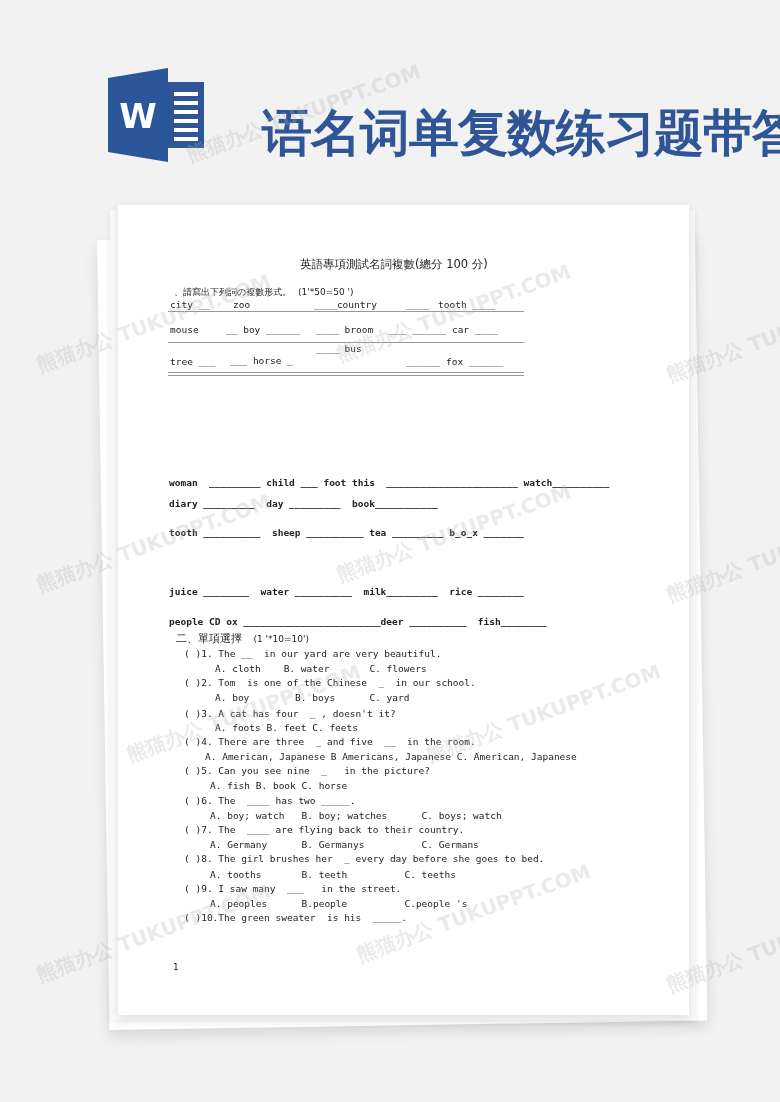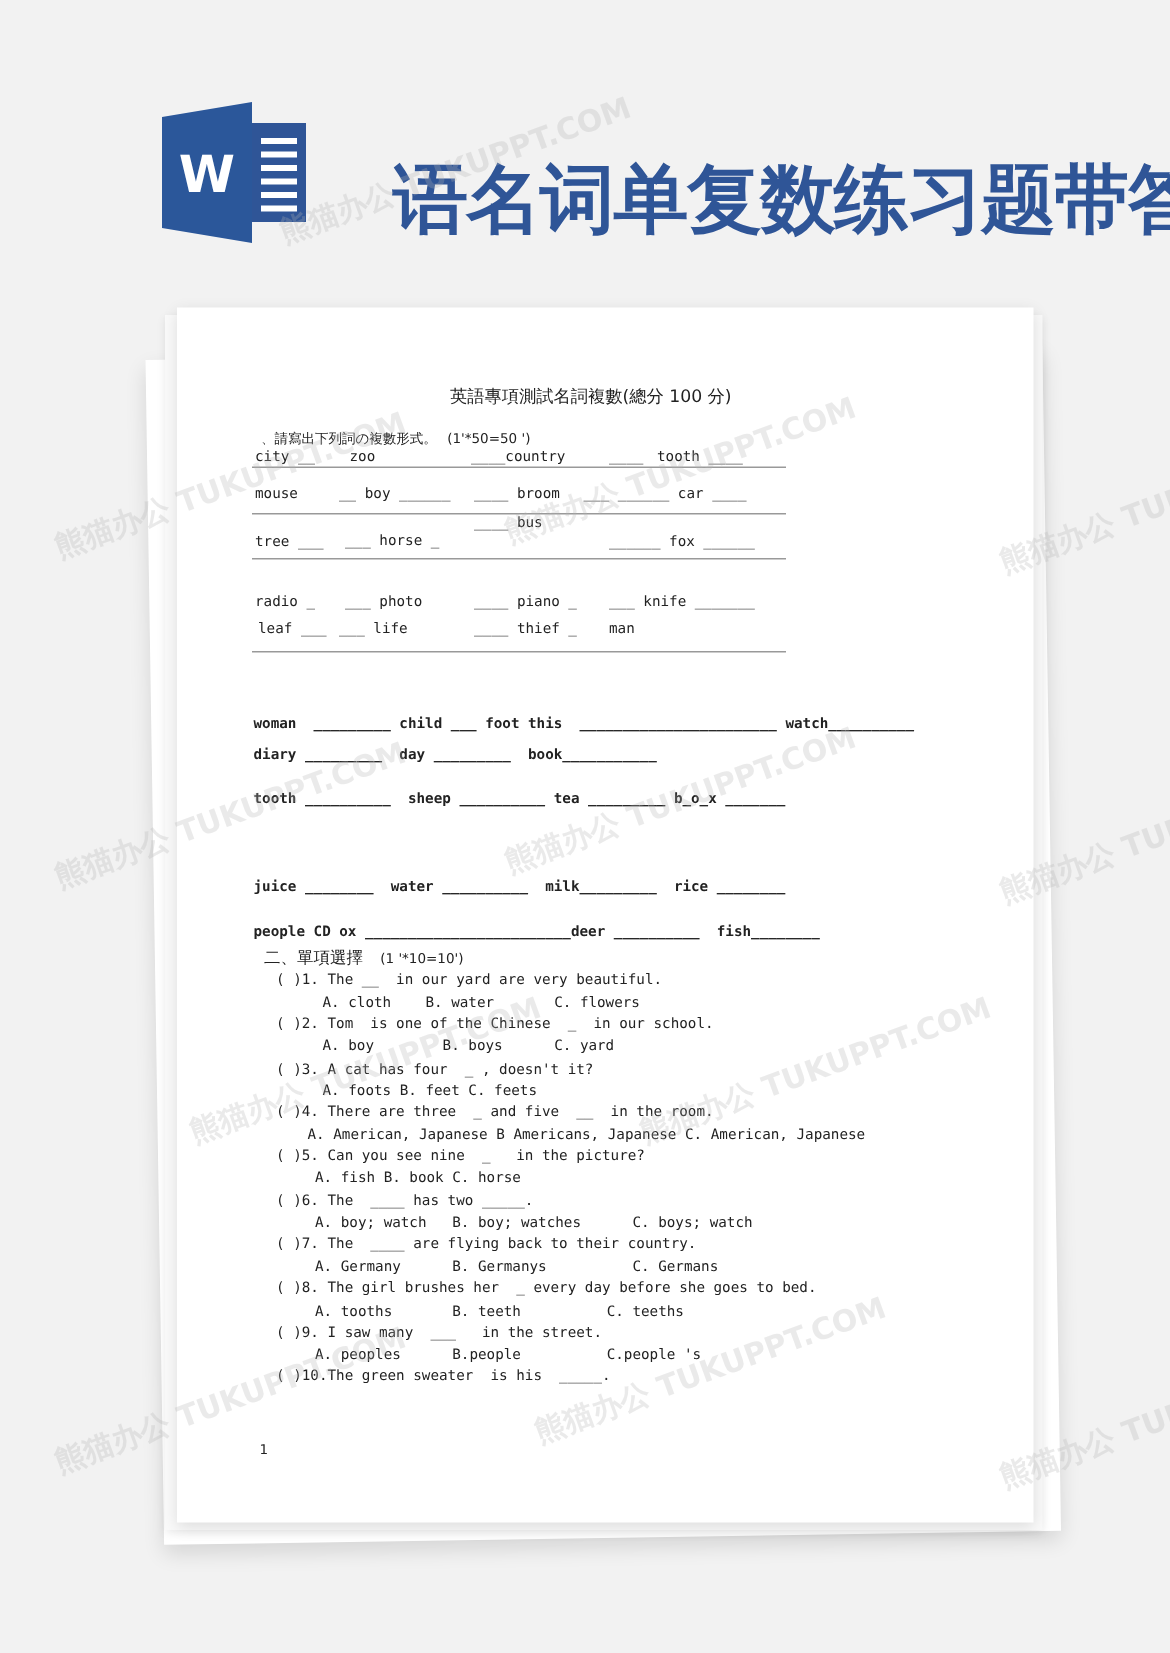--- a/index.html
+++ b/index.html
@@ -88,30 +88,20 @@
       <span class="cell" style="left:58px;top:12px">__ boy ______</span>
       <span class="cell" style="left:148px;top:12px">____ broom</span>
       <span class="cell" style="left:221px;top:12px">___ ______ car ____</span>
     </div>
     <div class="grow" style="height:29px">
       <span class="cell" style="left:2px;top:13px">tree ___</span>
       <span class="cell" style="left:62px;top:12px">___ horse _</span>
       <span class="cell" style="left:148px;top:0px">____ bus</span>
       <span class="cell" style="left:238px;top:13px">______ fox ______</span>
     </div>
-    <div class="grow" style="height:59px; border-bottom:none">
-      <span class="cell" style="left:2px;top:23px">radio _</span>
-      <span class="cell" style="left:62px;top:23px">___ photo</span>
-      <span class="cell" style="left:148px;top:23px">____ piano _</span>
-      <span class="cell" style="left:238px;top:23px">___ knife _______</span>
-      <span class="cell" style="left:4px;top:41px">leaf ___</span>
-      <span class="cell" style="left:58px;top:41px">___ life</span>
-      <span class="cell" style="left:148px;top:41px">____ thief _</span>
-      <span class="cell" style="left:238px;top:41px">man</span>
-    </div>
     <div style="border-bottom:1.5px solid #999; margin-top:2px"></div>
   </div>
 
   <div class="line" style="top:272px">woman  _________ child ___ foot this  _______________________ watch__________</div>
   <div class="line" style="top:293px">diary _________  day _________  book___________</div>
   <div class="line" style="top:322px">tooth __________  sheep __________ tea _________ b_o_x _______</div>
   <div class="line" style="top:411px">people CD ox ________________________deer __________  fish________</div>
   <div class="line" style="top:381px">juice ________  water __________  milk_________  rice ________</div>
 
   <div class="sec-head sec2-head">

